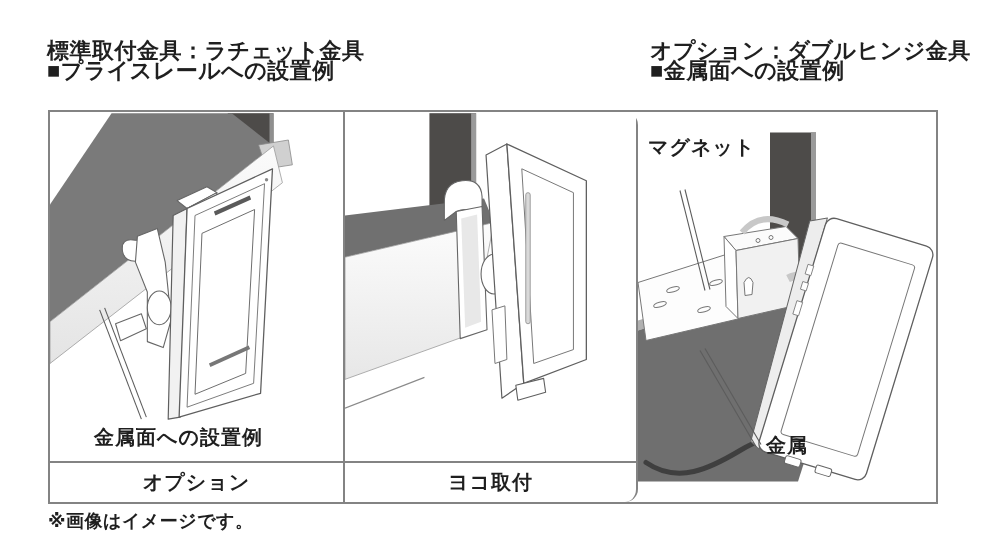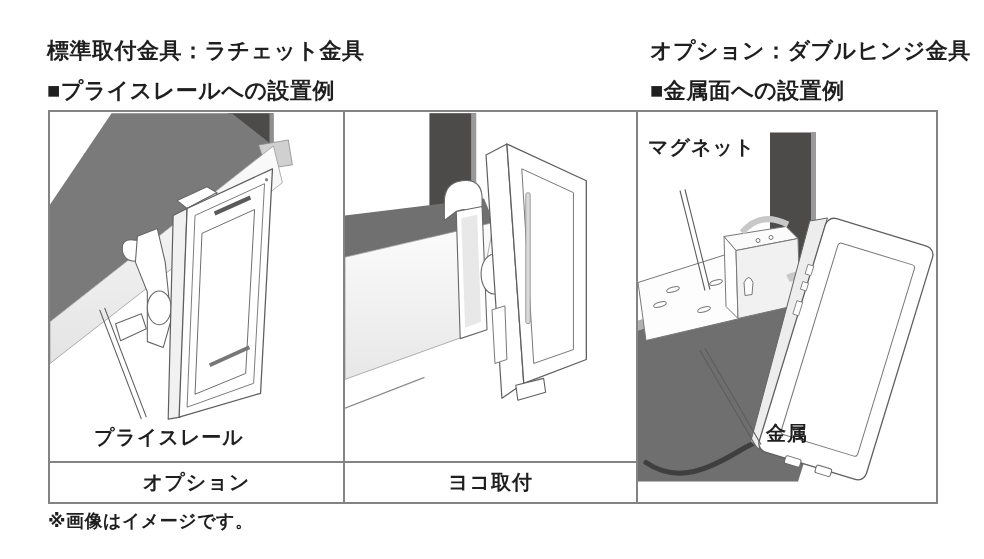--- a/index.html
+++ b/index.html
@@ -1,35 +1,35 @@
 <!DOCTYPE html>
 <html><head>
 <meta charset="utf-8">
 <style>
   html,body{margin:0;padding:0;background:#fff;}
   body{font-family:"Liberation Sans","DejaVu Sans",sans-serif;color:#1f1f1f;}
   .stage{position:relative;width:984px;height:559px;background:#ffffff;overflow:hidden;}
   .hdr{position:absolute;top:40px;font-size:22px;font-weight:600;letter-spacing:.5px;line-height:1;}
   .hdr .l1{display:block;}
-  .hdr .l2{display:block;margin-top:18px;}
+  .hdr .l2{display:block;font-family:Liberation Mono, monospace;}
   .hdr-left{left:47px;}
   .hdr-right{left:650px;}
   .frame{position:absolute;left:48px;top:110px;width:890px;height:394px;border:2px solid #838383;box-sizing:border-box;display:flex;background:#fff;}
   .panel{position:relative;display:flex;flex-direction:column;height:100%;box-sizing:border-box;}
   .panel.p1{width:295px;border-right:2px solid #838383;}
-  .panel.p2{width:293px;border-right:2px solid #838383;}
+  .panel.p2{width:293px;border-right:2px solid #838383;border-radius:13px;}
   .panel.p3{flex:1;}
   .art{position:relative;flex:1;overflow:hidden;background:#fff;}
   .art svg{position:absolute;left:0;top:0;width:100%;height:100%;}
   .caption{height:39px;border-top:2px solid #838383;display:flex;align-items:center;justify-content:center;
            font-size:20px;font-weight:600;letter-spacing:1px;}
   .art-label{position:absolute;font-size:20px;font-weight:600;letter-spacing:1px;white-space:nowrap;}
   .lbl-rail{left:44px;top:312px;}
   .lbl-magnet{left:10px;top:22px;}
-  .lbl-metal{left:128px;top:308px;}
+  .lbl-metal{left:128px;top:320px;}
   .footnote{position:absolute;left:48px;top:509px;width:890px;font-size:18px;font-weight:600;letter-spacing:.5px;}
   .ln{stroke:#5c5c5c;stroke-width:1.1;fill:none;}
 </style>
 </head>
 <body>
 
 <div class="stage">
 
   <div class="hdr hdr-left">
     <span class="l1">標準取付金具：ラチェット金具</span>
@@ -81,21 +81,21 @@
           <g stroke-linejoin="round">
             <polygon points="124,103 138,96 131,306 119,308" fill="#f1f1f1" stroke="#5f5f5f" stroke-width="1.2"></polygon>
             <polygon points="138,96 224,56 212,282 130,306" fill="#ffffff" stroke="#5f5f5f" stroke-width="1.3"></polygon>
             <polygon points="146,103 216,71 205,272 138,296" fill="none" stroke="#6d6d6d" stroke-width="0.9"></polygon>
             <polygon points="153,121 206,97 197,262 146,283" fill="none" stroke="#6d6d6d" stroke-width="1"></polygon>
             <polygon points="165,99 201,83 202.5,87 166.5,103" fill="#5a5a5a"></polygon>
             <polygon points="160,252 200,234 201.5,237.5 161.5,255.5" fill="#777777"></polygon>
             <circle cx="218" cy="67" r="1.7" fill="#888888"></circle>
           </g>
         </svg>
-        <div class="art-label lbl-rail">プライスレール</div>
+        <div class="art-label lbl-rail">金属面への設置例</div>
       </div>
       <div class="caption">オプション</div>
     </div>
 
     <div class="panel p2">
       <div class="art">
         <svg viewBox="0 0 293 349">
           <defs>
             <linearGradient id="railGrad2" x1="0" y1="0" x2="0" y2="1">
               <stop offset="0" stop-color="#fcfcfc"></stop>

